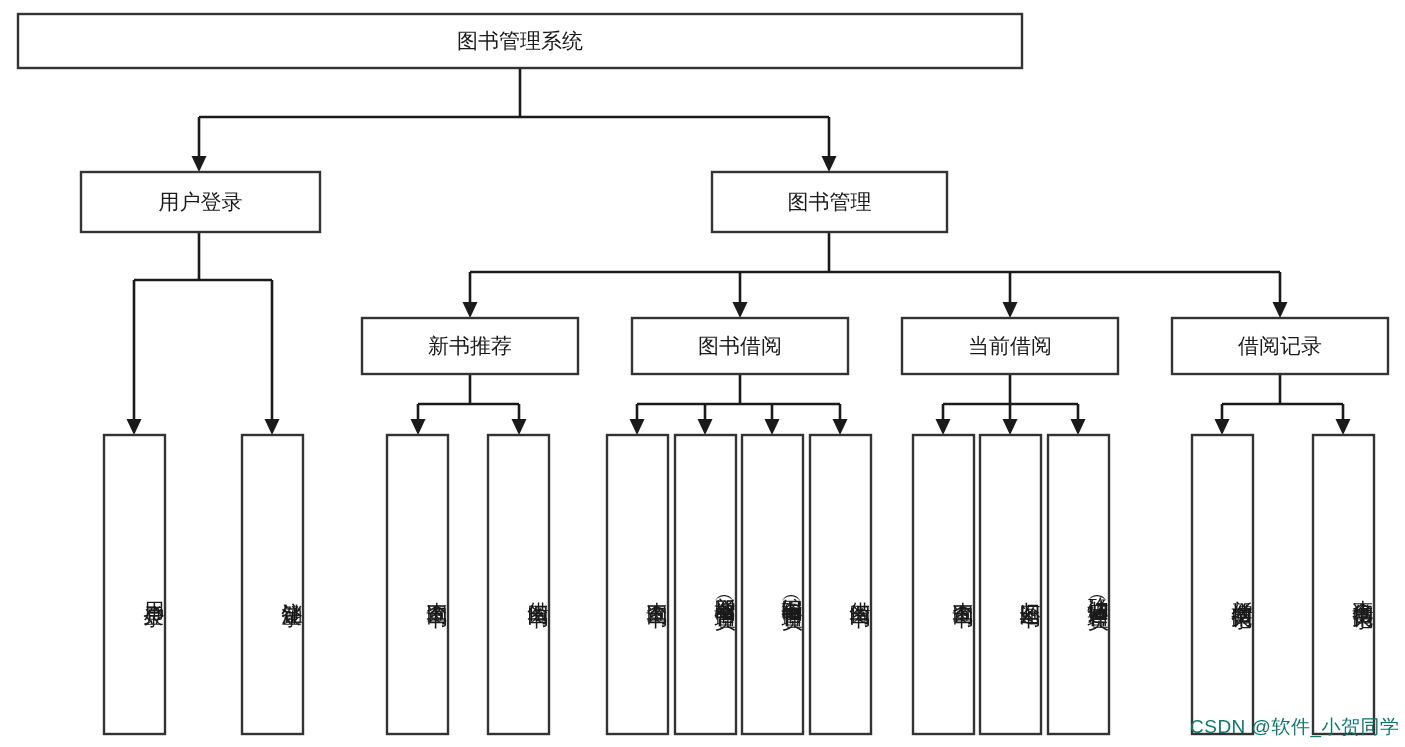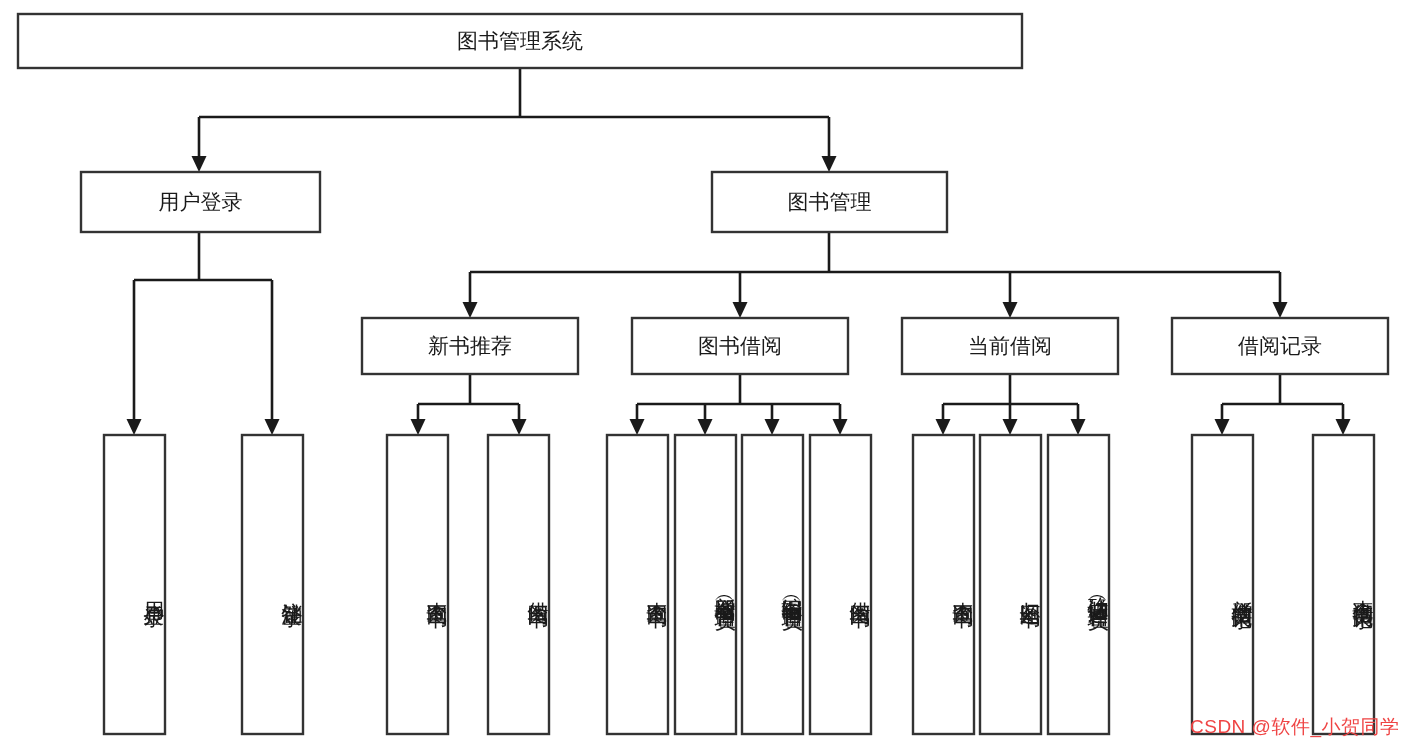--- a/index.html
+++ b/index.html
@@ -176,15 +176,15 @@
       <div class="node-label-v" style="left: 675px; top: 451px; width: 61px; height: 275px;">新增图书（管理员）</div>
       <div class="node-label-v" style="left: 742px; top: 451px; width: 61px; height: 275px;">编辑图书（管理员）</div>
       <div class="node-label-v" style="left: 810px; top: 451px; width: 61px; height: 275px;">借阅图书</div>
       <div class="node-label-v" style="left: 913px; top: 451px; width: 61px; height: 275px;">查询图书</div>
       <div class="node-label-v" style="left: 980px; top: 451px; width: 61px; height: 275px;">归还图书</div>
       <div class="node-label-v" style="left: 1048px; top: 451px; width: 61px; height: 275px;">确认归还（管理员）</div>
       <div class="node-label-v" style="left: 1192px; top: 451px; width: 61px; height: 275px;">新增借阅记录</div>
       <div class="node-label-v" style="left: 1313px; top: 451px; width: 61px; height: 275px;">查询借阅记录</div>
     </div>
 
-  <div class="watermark" style="left: 1190px; top: 714px; color: #ef4444;">CSDN @软件_小贺同学</div>
+  <div class="watermark" style="left: 1190px; top: 714px; color: #0f766e;">CSDN @软件_小贺同学</div>
 
 </div>
 
 </body></html>

